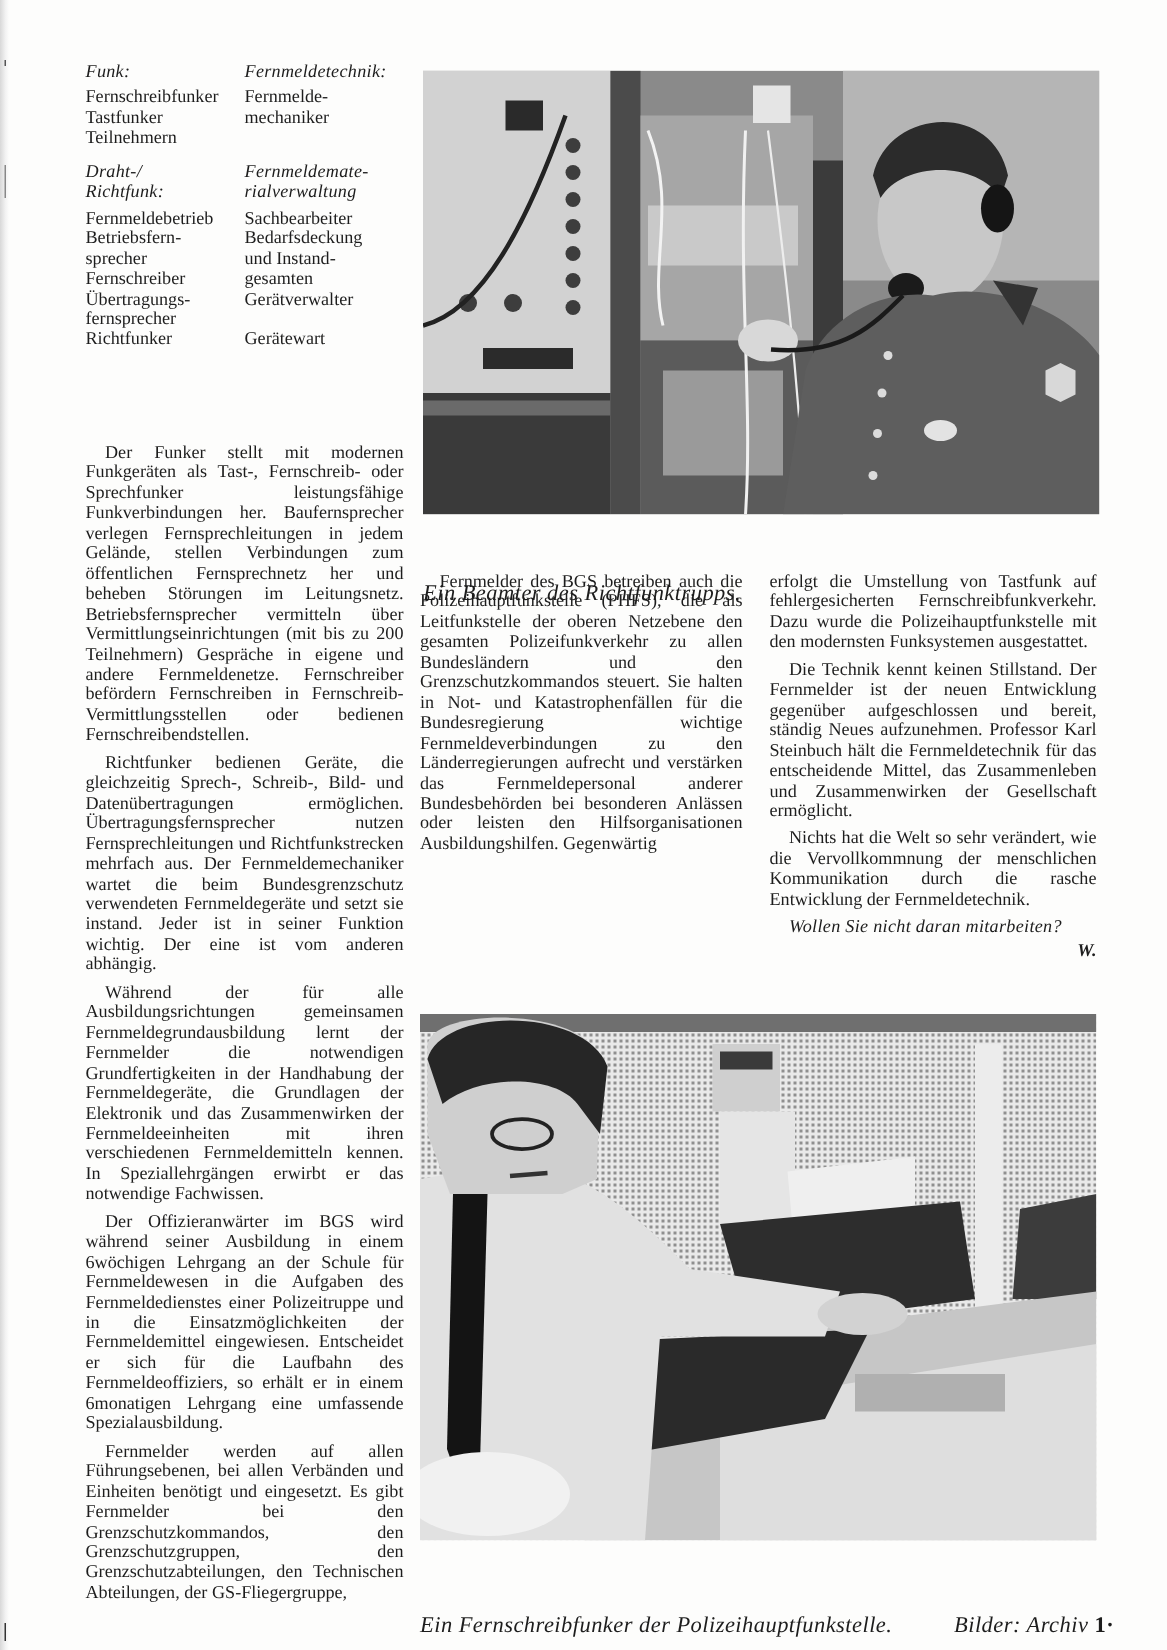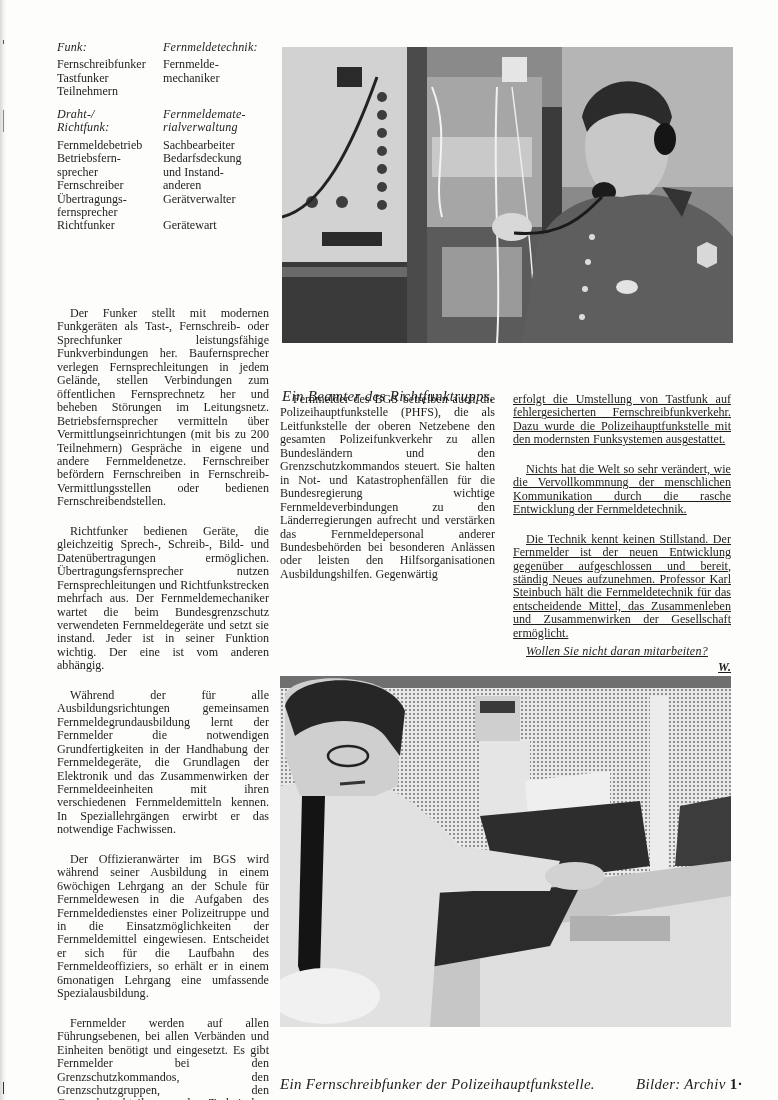--- a/index.html
+++ b/index.html
@@ -6,21 +6,21 @@
   body {
     width:778px; height:1100px; position:relative; overflow:hidden;
     background:#fdfdfc; color:#1d1d1d;
     font-family:"Liberation Serif","DejaVu Serif",serif;
     font-size:12.1px; line-height:13.45px;
   }
   .scan-edge { position:absolute; left:0; top:0; width:6px; height:1100px;
     background:linear-gradient(to right,#d8d8d8,#f2f2f2 60%,#fdfdfc); }
   .edge-mark { position:absolute; left:3px; width:1px; background:#555; }
   .col { position:absolute; }
-  .col p { margin:16px 0 5px 0; text-align:justify; text-indent:13px; hyphens:manual; }
+  .col p { margin:4px 0 5px 0; text-align:justify; text-indent:13px; hyphens:manual; }
   .col p.noindent { text-indent:0; }
   table.jobs { border-collapse:collapse; width:212px; }
   table.jobs td { vertical-align:top; padding:0; width:50%; }
   .jobs .hd { font-style:italic; letter-spacing:0.2px; }
   .gap { height:9px; }
   .photo { position:absolute; overflow:hidden; }
   .photo svg { display:block; width:100%; height:100%; }
   .caption { position:absolute; font-style:italic; font-size:15px; letter-spacing:0.3px;margin-top:44px; }
   .sig { text-align:right; font-style:italic; font-weight:bold; margin-top:2px; }
   .closing { font-style:italic; text-indent:13px; margin-top:4px; letter-spacing:0.2px; }
@@ -69,21 +69,21 @@
         <div>fernsprecher</div>
         <div>Richtfunker</div>
       </td>
       <td>
         <div class="hd">Fernmeldemate-</div>
         <div class="hd">rialverwaltung</div>
         <div style="height:4px"></div>
         <div>Sachbearbeiter</div>
         <div>Bedarfsdeckung</div>
         <div>und Instand-</div>
-        <div>anderen</div>
+        <div>gesamten</div>
         <div>Gerätverwalter</div>
         <div style="height:13.45px"></div>
         <div>Gerätewart</div>
       </td>
     </tr>
   </tbody>
     </table>
 </div>
 
 <div class="col" style="left:57px; top:291px; width:212px;">
@@ -146,24 +146,24 @@
     <ellipse cx="345" cy="240" rx="11" ry="7" fill="#e3e3e3"></ellipse>
     <path d="M425 195 l10 5 l0 16 l-10 5 l-10 -5 l0 -16 Z" fill="#d8d8d8"></path>
   </svg>
 </div>
 <div class="caption" style="left:282px; top:346px;">Ein Beamter des Richtfunktrupps.</div>
 
 <div class="col" style="left:280px; top:377px; width:215px;">
   <p>Fernmelder des BGS betreiben auch die Polizeihauptfunkstelle (PHFS), die als Leitfunkstelle der oberen Netzebene den gesamten Polizeifunkverkehr zu allen Bundesländern und den Grenzschutzkommandos steuert. Sie halten in Not- und Katastrophenfällen für die Bundesregierung wichtige Fernmeldeverbindungen zu den Länderregierungen aufrecht und verstärken das Fernmeldepersonal anderer Bundesbehörden bei besonderen Anlässen oder leisten den Hilfsorganisationen Ausbildungshilfen. Gegenwärtig</p>
 </div>
 
-<div class="col" style="left:513px; top:377px; width:218px;text-decoration:underline;">
+<div class="col" style="left:513px; top:377px; width:218px;">
   <p class="noindent">erfolgt die Umstellung von Tastfunk auf fehlergesicherten Fernschreibfunkverkehr. Dazu wurde die Polizeihauptfunkstelle mit den modernsten Funksystemen ausgestattet.</p>
+  <p>Die Technik kennt keinen Stillstand. Der Fernmelder ist der neuen Entwicklung gegenüber aufgeschlossen und bereit, ständig Neues aufzunehmen. Professor Karl Steinbuch hält die Fernmeldetechnik für das entscheidende Mittel, das Zusammenleben und Zusammenwirken der Gesellschaft ermöglicht.</p>
   <p>Nichts hat die Welt so sehr verändert, wie die Vervollkommnung der menschlichen Kommunikation durch die rasche Entwicklung der Fernmeldetechnik.</p>
-  <p>Die Technik kennt keinen Stillstand. Der Fernmelder ist der neuen Entwicklung gegenüber aufgeschlossen und bereit, ständig Neues aufzunehmen. Professor Karl Steinbuch hält die Fernmeldetechnik für das entscheidende Mittel, das Zusammenleben und Zusammenwirken der Gesellschaft ermöglicht.</p>
   <div class="closing">Wollen Sie nicht daran mitarbeiten?</div>
   <div class="sig">W.</div>
 </div>
 
 <div class="photo" style="left:280px; top:676px; width:451px; height:351px;">
   <svg viewBox="0 0 451 351" preserveAspectRatio="none">
     <defs>
       <pattern id="perf" width="4" height="4" patternUnits="userSpaceOnUse">
         <rect width="4" height="4" fill="#e9e9e9"></rect>
         <rect x="1" y="1" width="2" height="2" fill="#8f8f8f"></rect>

